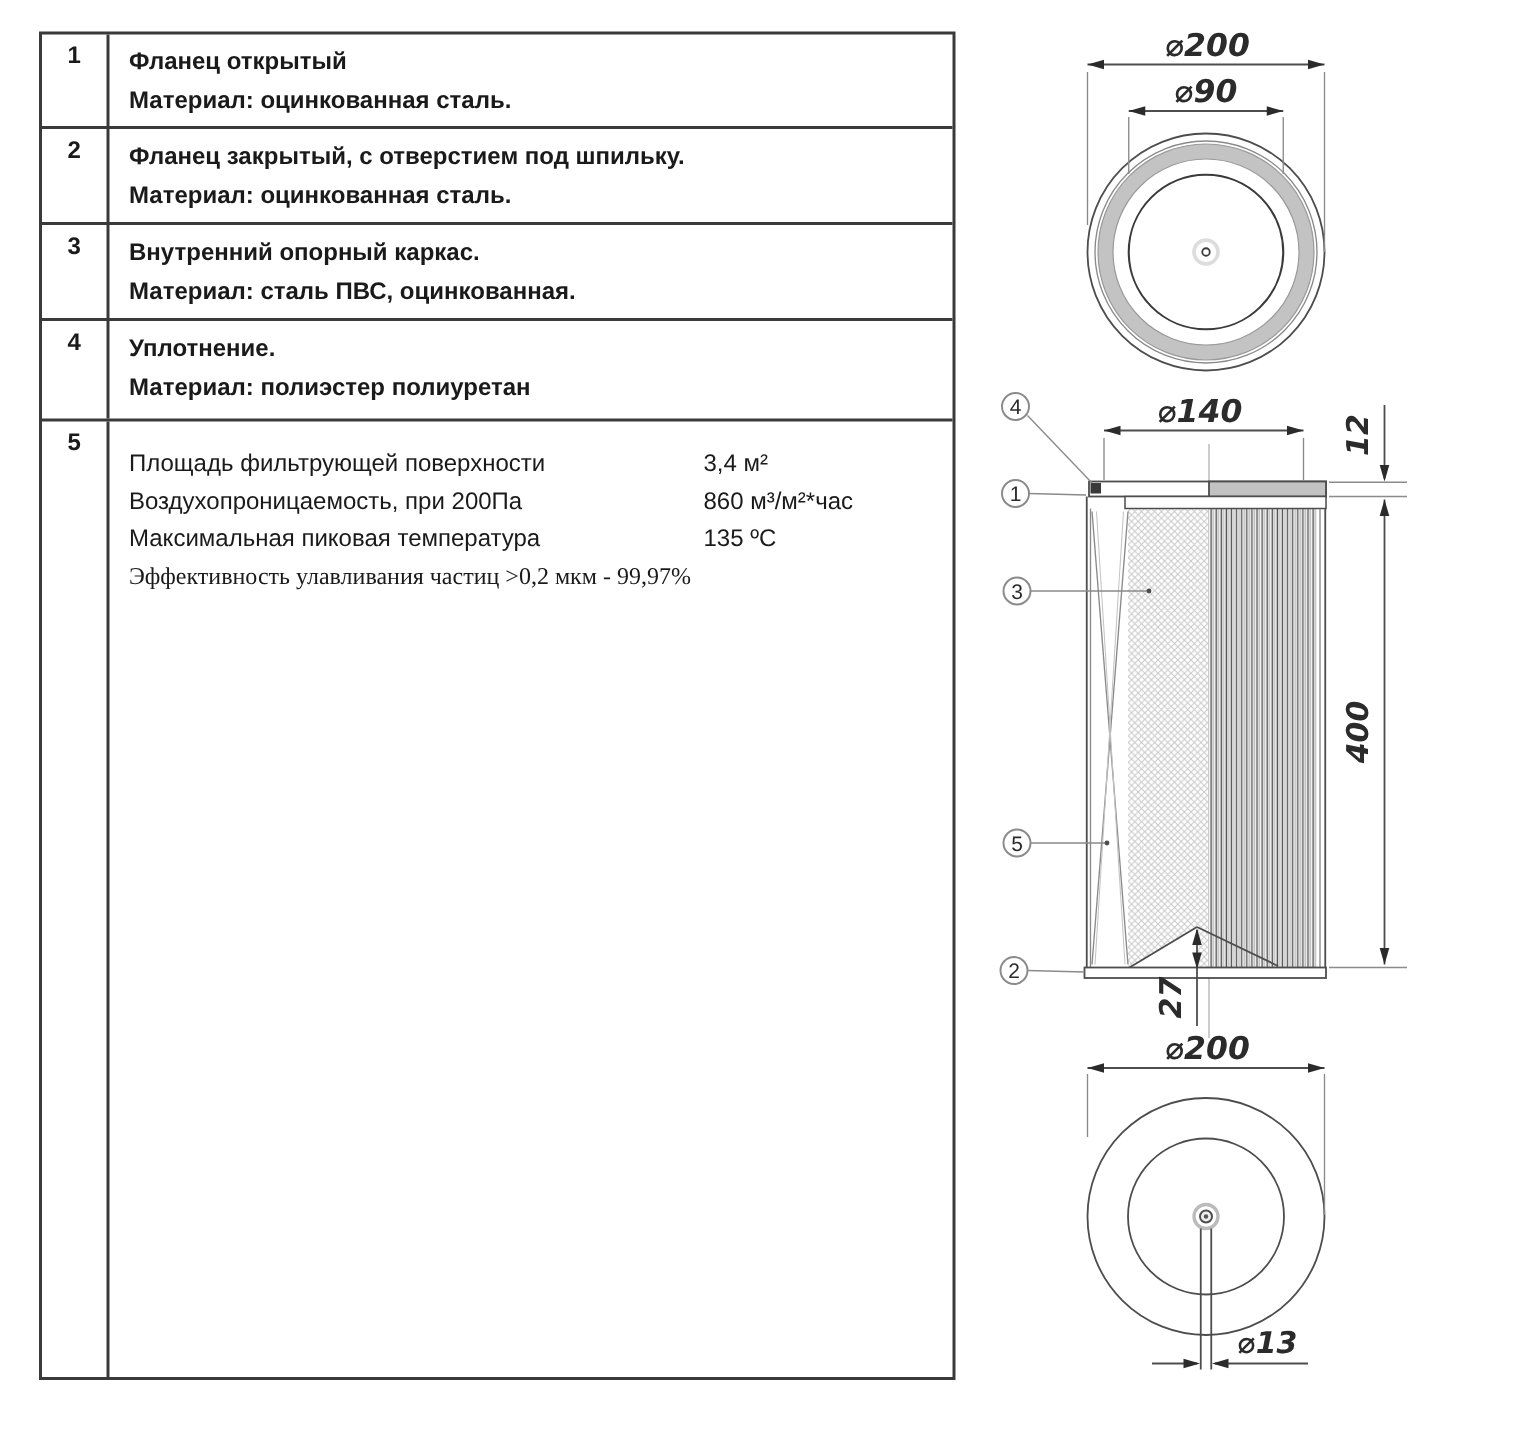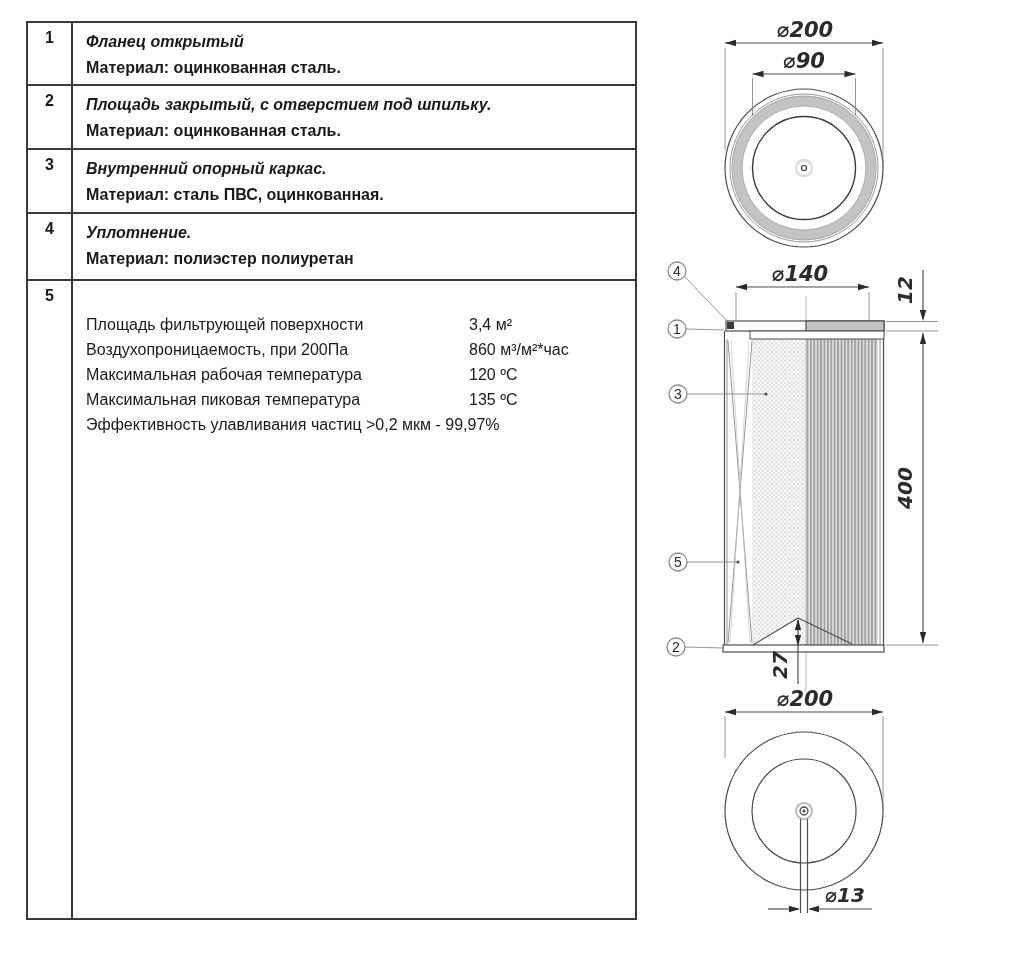--- a/index.html
+++ b/index.html
@@ -7,26 +7,26 @@
        font-family:"Liberation Sans","DejaVu Sans",sans-serif;color:#1a1a1a;}
 
   
   .tbl{position:absolute;left:26px;top:21px;width:611px;height:899px;
        border:2px solid #3a3a3a;box-sizing:border-box;background:#fff;}
   .row{position:absolute;left:0;width:100%;box-sizing:border-box;display:flex;}
   .row.bt{border-top:2px solid #3a3a3a;}
   .num{width:45px;flex:0 0 45px;border-right:2px solid #3a3a3a;box-sizing:border-box;
        text-align:center;font-weight:bold;font-size:16px;padding-top:6px;}
   .cell{flex:1;padding:6px 8px 0 13px;font-size:16px;line-height:26px;position:relative;}
-  .title{font-weight:bold;font-style:italic;}
+  .title{font-weight:bold;}
   .mat{font-weight:bold;}
-  .specs{margin-top:25px;}
+  .specs{margin-top:10px;}
   .spec-line{position:relative;height:25px;line-height:25px;font-size:16px;}
   .spec-value{position:absolute;left:383px;top:0;white-space:nowrap;}
-  .spec-eff{height:25px;line-height:25px;font-size:16px;white-space:nowrap;}
+  .spec-eff{height:25px;line-height:25px;font-size:16px;white-space:nowrap;font-family:Liberation Serif, serif;}
 
   
   .drawing{position:absolute;left:640px;top:0;width:384px;height:970px;}
   .dim-text{font-family:"DejaVu Sans",sans-serif;font-style:italic;font-weight:bold;
             font-size:21px;fill:#2b2b2b;}
   .dim-text-sm{font-family:"DejaVu Sans",sans-serif;font-style:italic;font-weight:bold;
             font-size:20px;fill:#2b2b2b;}
   .balloon-num{font-family:"Liberation Sans",sans-serif;font-size:14px;fill:#2b2b2b;}
   .ln{stroke:#4d4d4d;stroke-width:1.2;fill:none;}
   .ln-thin{stroke:#8a8a8a;stroke-width:0.9;fill:none;}
@@ -41,21 +41,21 @@
     <div class="num">1</div>
     <div class="cell">
       <div class="title">Фланец открытый</div>
       <div class="mat">Материал: оцинкованная сталь.</div>
     </div>
   </div>
 
   <div class="row bt" style="top:61px;height:64px;">
     <div class="num">2</div>
     <div class="cell">
-      <div class="title">Площадь закрытый, с отверстием под шпильку.</div>
+      <div class="title">Фланец закрытый, с отверстием под шпильку.</div>
       <div class="mat">Материал: оцинкованная сталь.</div>
     </div>
   </div>
 
   <div class="row bt" style="top:125px;height:64px;">
     <div class="num">3</div>
     <div class="cell">
       <div class="title">Внутренний опорный каркас.</div>
       <div class="mat">Материал: сталь ПВС, оцинкованная.</div>
     </div>
@@ -73,24 +73,20 @@
     <div class="num">5</div>
     <div class="cell">
       <div class="specs">
         <div class="spec-line">
           <span class="spec-label">Площадь фильтрующей поверхности</span>
           <span class="spec-value">3,4 м²</span>
         </div>
         <div class="spec-line">
           <span class="spec-label">Воздухопроницаемость, при 200Па</span>
           <span class="spec-value">860 м³/м²*час</span>
-        </div>
-        <div class="spec-line">
-          <span class="spec-label">Максимальная рабочая температура</span>
-          <span class="spec-value">120 ºС</span>
         </div>
         <div class="spec-line">
           <span class="spec-label">Максимальная пиковая температура</span>
           <span class="spec-value">135 ºС</span>
         </div>
         <div class="spec-eff">Эффективность улавливания частиц &gt;0,2 мкм - 99,97%</div>
       </div>
     </div>
   </div>
 </div>

